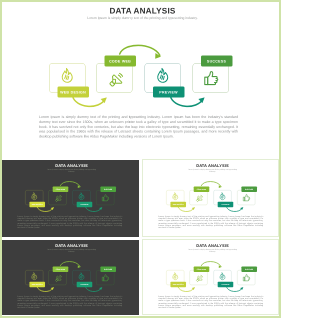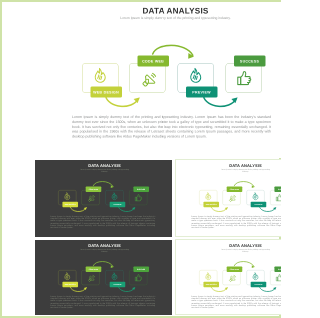--- a/index.html
+++ b/index.html
@@ -1,20 +1,20 @@
 <!DOCTYPE html>
 <html><head>
 <meta charset="utf-8">
 <style>
   html,body{margin:0;padding:0;background:#ffffff;}
   body{width:281px;height:318px;overflow:hidden;font-family:"Liberation Sans",sans-serif;
        -webkit-font-smoothing:antialiased;text-rendering:geometricPrecision;}
   #page{position:relative;width:281px;height:318px;box-sizing:border-box;
         background:#ffffff;border:2px solid #cfe3a8;}
-  .slide{position:absolute;overflow:hidden;box-sizing:border-box;margin-left:33px;}
+  .slide{position:absolute;overflow:hidden;box-sizing:border-box;}
   .inner{will-change:transform;}
   .s-title,.s-sub,.s-body,.pill{-webkit-font-smoothing:antialiased;}
   .inner{position:absolute;left:0;top:0;width:554px;height:310px;transform-origin:0 0;}
 
   .s-title{position:absolute;left:0;right:0;text-align:center;font-weight:bold;
            letter-spacing:.4px;white-space:nowrap;}
   .s-sub{position:absolute;left:0;right:0;text-align:center;white-space:nowrap;}
   .s-body{position:absolute;text-align:justify;}
 
   .card{position:absolute;box-sizing:border-box;border-style:solid;}

